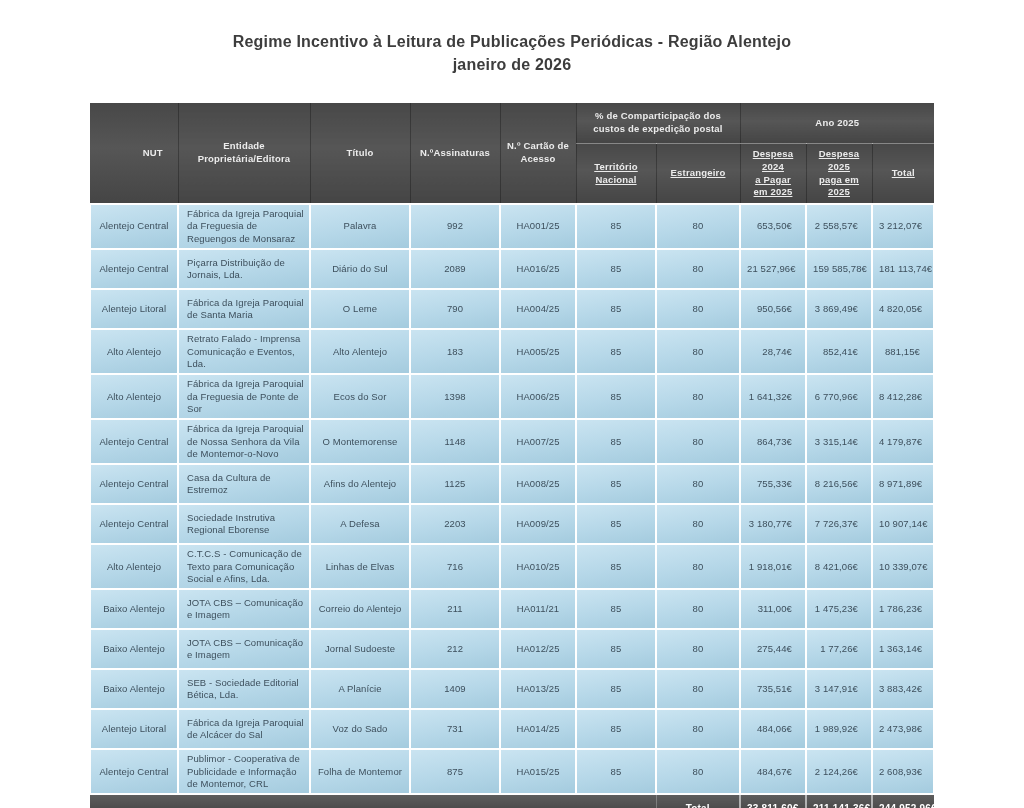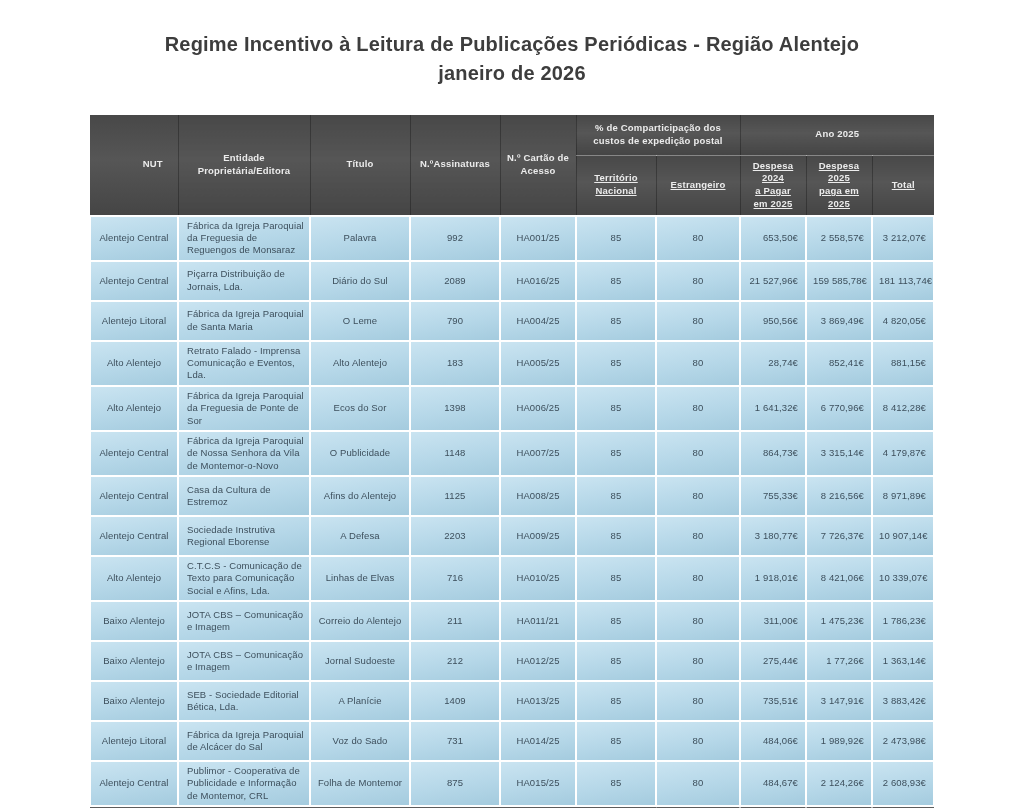--- a/index.html
+++ b/index.html
@@ -4,21 +4,21 @@
 <style>
   * { margin:0; padding:0; box-sizing:border-box; }
   html,body { background:#fff; }
   body {
     width:1024px; height:808px; overflow:hidden;
     font-family:"Liberation Sans","DejaVu Sans",sans-serif;
     -webkit-font-smoothing:antialiased;
   }
   .page-title {
     padding-top:30px; text-align:center;
-    font-size:20px; font-weight:bold; line-height:1.45;
+    font-size:16px; font-weight:bold; line-height:1.45;
     color:var(--title-text,#3d3d3d); letter-spacing:.2px;
   }
   table.subsidy {
     width:844px; margin:27px auto 0;
     border-collapse:collapse; table-layout:fixed;
   }
   
   thead th {
     background:linear-gradient(180deg,#484848 0%,var(--header-bg,#565656) 45%,#454545 100%);
     color:var(--header-text,#ececec);
@@ -34,21 +34,21 @@
   
   tbody td {
     background:linear-gradient(170deg,var(--cell-blue-light,#cae4f1) 0%,#b5d7e8 55%,var(--cell-blue-dark,#a4cbde) 100%);
     border:2px solid var(--grid-white,#ffffff);
     color:var(--body-text,#3d4f5c);
     font-size:9.5px; line-height:1.3; letter-spacing:.1px;
     text-align:center; vertical-align:middle;
     height:40px; padding:3px 6px;
   }
   tbody td.c-ent { text-align:left; padding-left:8px; padding-right:4px;margin-left:38px; }
-  tbody td.money { text-align:right; padding-right:7px; white-space:nowrap; }
+  tbody td.money { text-align:right; padding-right:13px; white-space:nowrap; }
   
   tfoot td {
     background:linear-gradient(180deg,#5d5d5d 0%,var(--footer-bg,#4a4a4a) 55%,#3f3f3f 100%);
     color:#fff; font-size:10px; font-weight:bold; letter-spacing:.2px;
     height:28px; vertical-align:middle; padding:2px 6px;
   }
   tfoot td.total-label { text-align:center; border-left:1px solid rgba(255,255,255,.25); }
   tfoot td.money { text-align:right; padding-right:7px; white-space:nowrap;
     border-left:2px solid rgba(255,255,255,.55); }
 </style>
@@ -160,21 +160,21 @@
     <td class="c-ter">85</td>
     <td class="c-est">80</td>
     <td class="money">1 641,32€</td>
     <td class="money">6 770,96€</td>
     <td class="money">8 412,28€</td>
   </tr>
 
   <tr>
     <td class="c-nut">Alentejo Central</td>
     <td class="c-ent">Fábrica da Igreja Paroquial de Nossa Senhora da Vila de Montemor-o-Novo</td>
-    <td class="c-tit">O Publicidade</td>
+    <td class="c-tit">O Montemorense</td>
     <td class="c-ass">1148</td>
     <td class="c-car">HA007/25</td>
     <td class="c-ter">85</td>
     <td class="c-est">80</td>
     <td class="money">864,73€</td>
     <td class="money">3 315,14€</td>
     <td class="money">4 179,87€</td>
   </tr>
 
   <tr>

